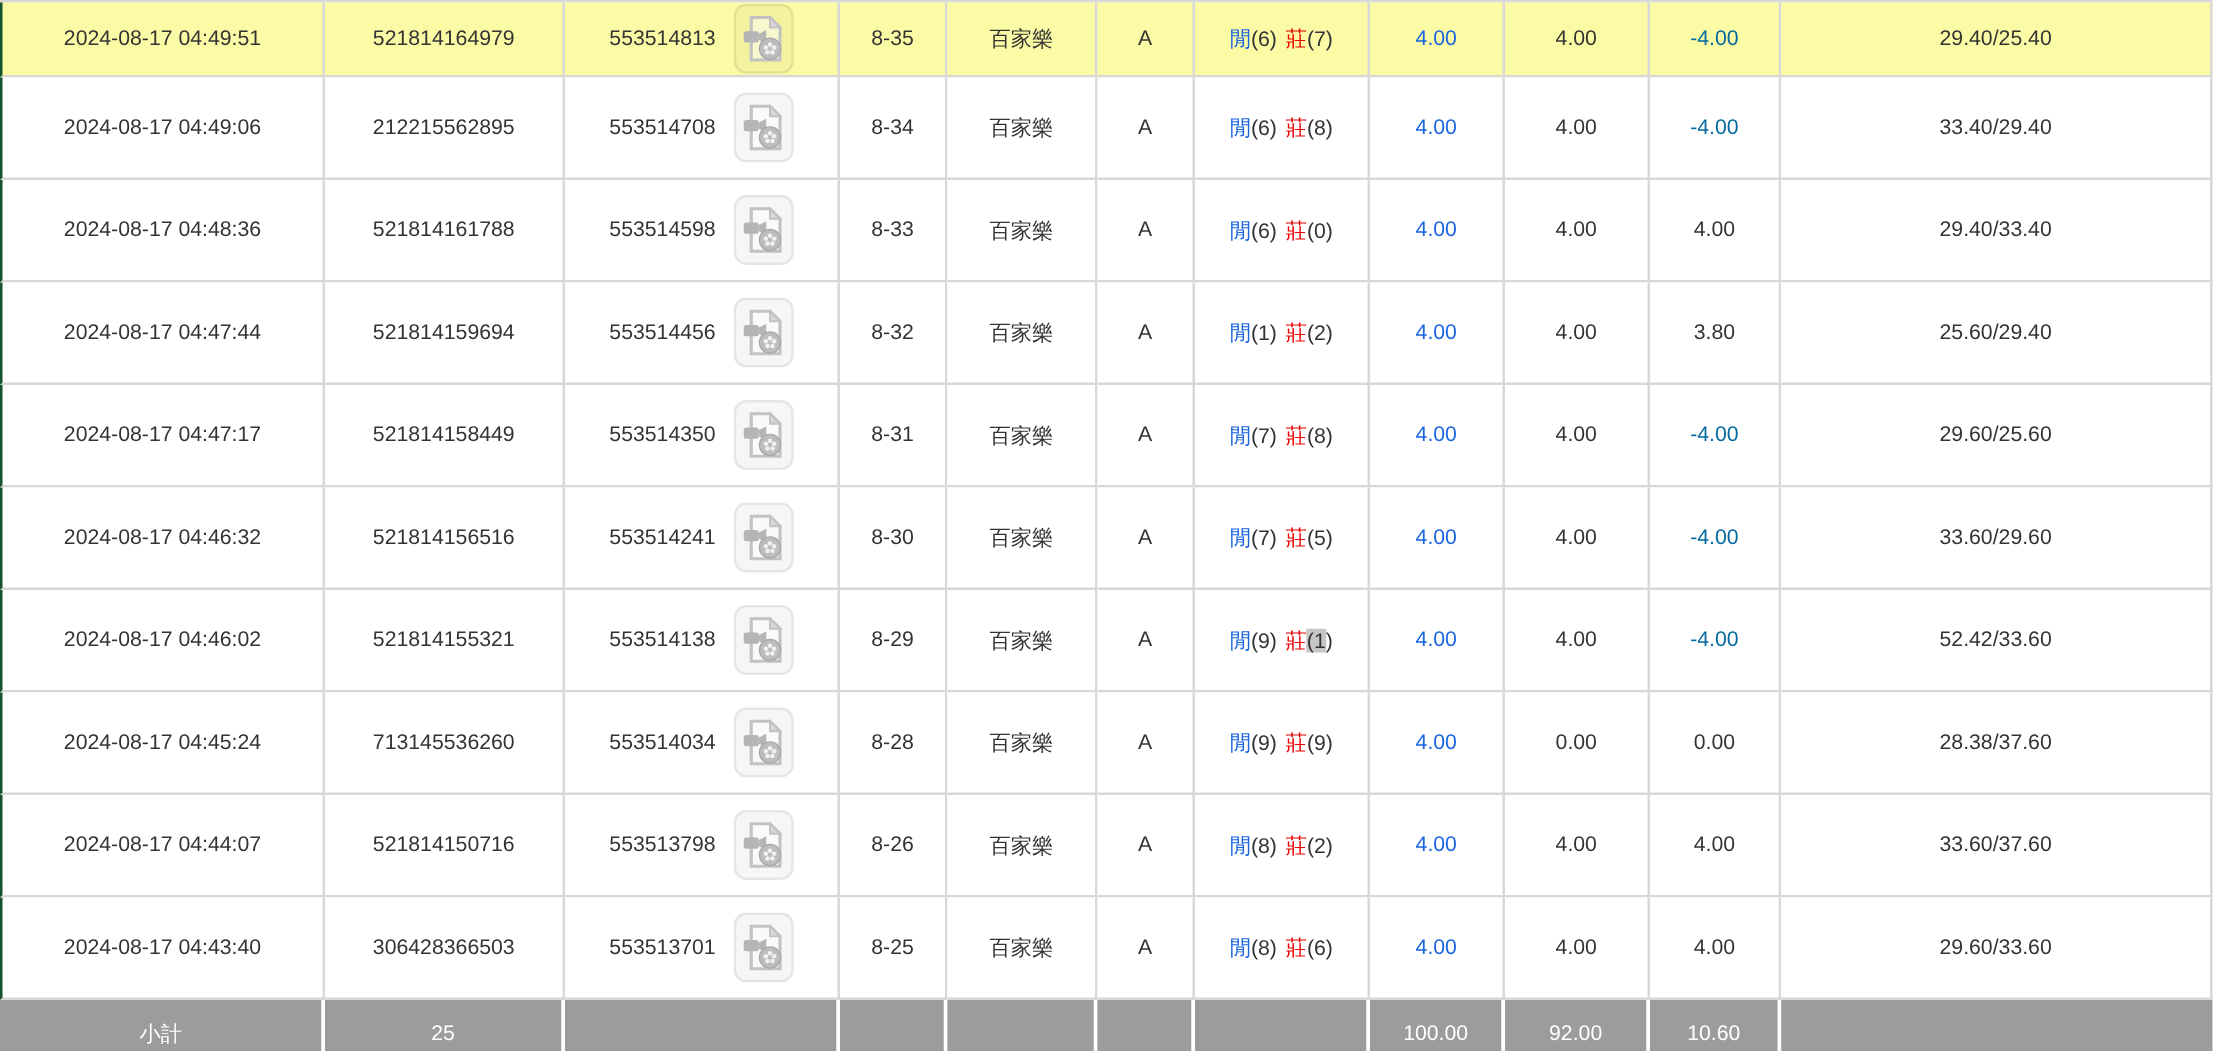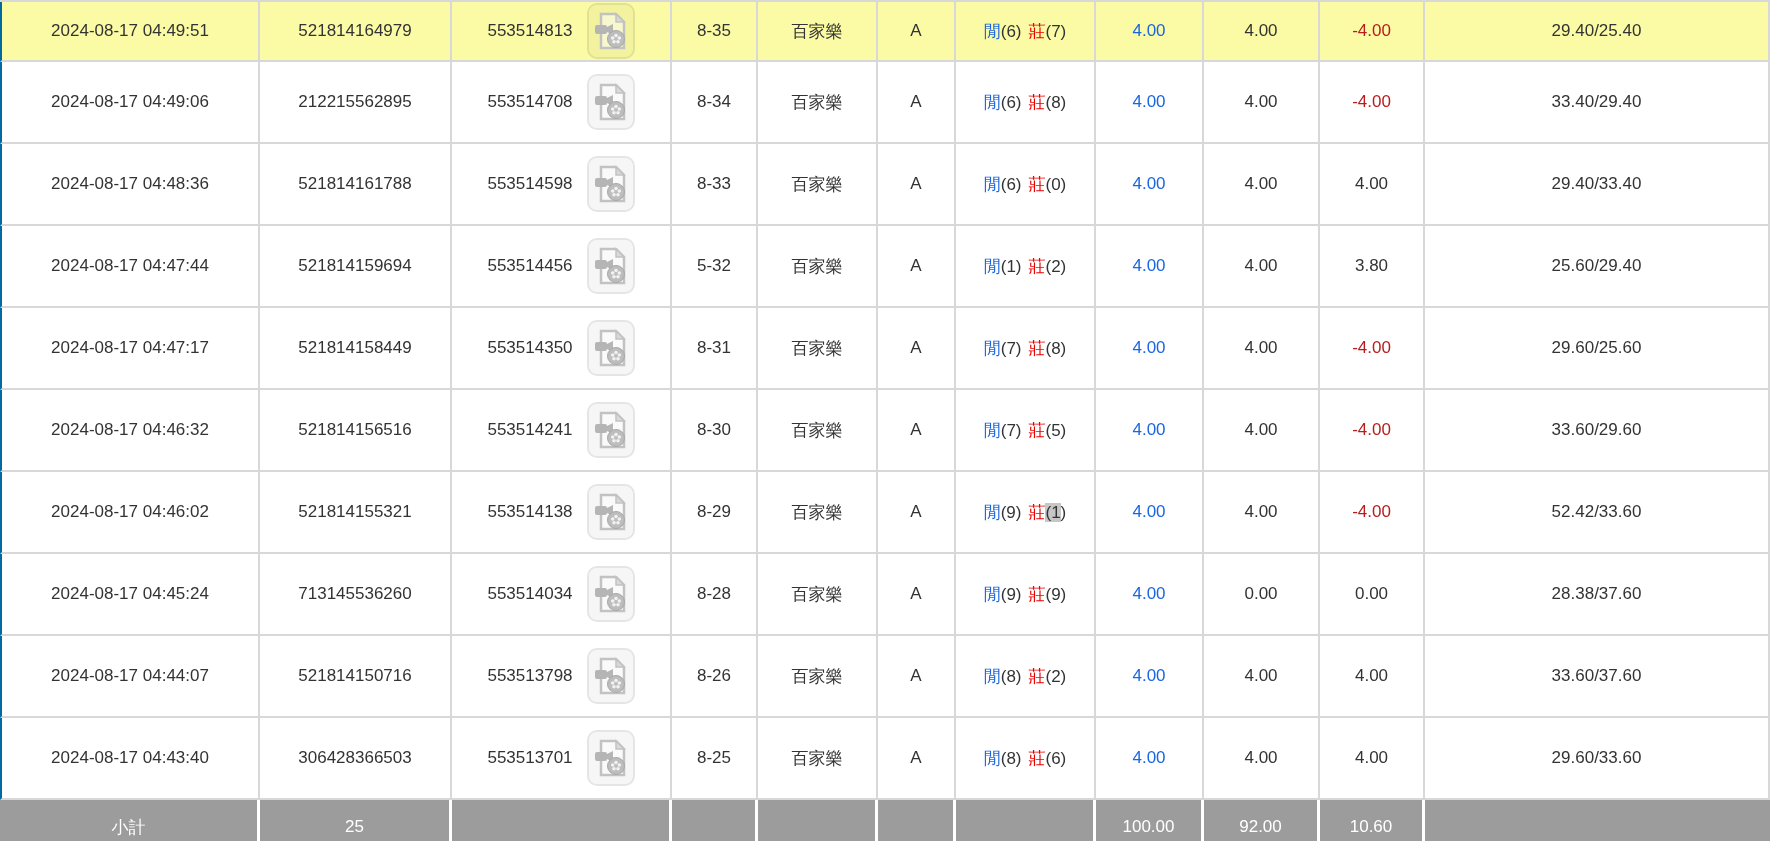--- a/index.html
+++ b/index.html
@@ -24,31 +24,31 @@
     overflow:hidden;
     white-space:nowrap;
   }
   
   tr.datarow td{
     height:78px;
     background:#ffffff;
     border-bottom:2px solid #d8d8d8;
     border-right:2px solid #d8d8d8;
   }
-  tr.datarow td:first-child{border-left:2px solid #0369a1;}
+  tr.datarow td:first-child{border-left:2px solid #14532d;}
   tr.r1 td{height:53px;}
   tr.hl td{background:#fbfba5;}
   
   .p{color:#1b66e0;}
   .b{color:#ea0202;margin-left:7px;}
   .sc{color:#333333;}
   .sel{background:#c6c6c6;}
   .sel:empty{display:none;}
   td.bet{color:#1b66e0;}
-  td.winloss.neg{color:#b91c1c;}
+  td.winloss.neg{color:#0369a1;}
   
   .gwrap{display:inline-flex;align-items:center;gap:14px;}
   .vbtn{
     display:inline-flex;align-items:center;justify-content:center;
     width:48px;height:56px;
     border-radius:10px;
     background:rgba(0,0,0,0.035);
     border:2px solid rgba(0,0,0,0.07);
     padding:0;cursor:pointer;
   }
@@ -188,21 +188,21 @@
             <circle cx="22" cy="28" r="8.5" fill="#bdbdbd" stroke="#a8a8a8" stroke-width="1"></circle>
             <circle cx="22" cy="24.5" r="1.8" fill="#f2f2f2"></circle>
             <circle cx="18.7" cy="27" r="1.8" fill="#f2f2f2"></circle>
             <circle cx="25.3" cy="27" r="1.8" fill="#f2f2f2"></circle>
             <circle cx="20" cy="30.8" r="1.8" fill="#f2f2f2"></circle>
             <circle cx="24" cy="30.8" r="1.8" fill="#f2f2f2"></circle>
           </svg>
         </button>
       </span>
     </td>
-    <td>5-32</td>
+    <td>8-32</td>
     <td>百家樂</td>
     <td>A</td>
     <td><span class="p">閒</span><span class="sc">(1)</span><span class="b">莊</span><span class="sc">(2)</span></td>
     <td class="bet">4.00</td>
     <td>4.00</td>
     <td class="winloss">3.80</td>
     <td>25.60/29.40</td>
   </tr>
       <tr class="datarow">
     <td>2024-08-17 04:47:17</td>

